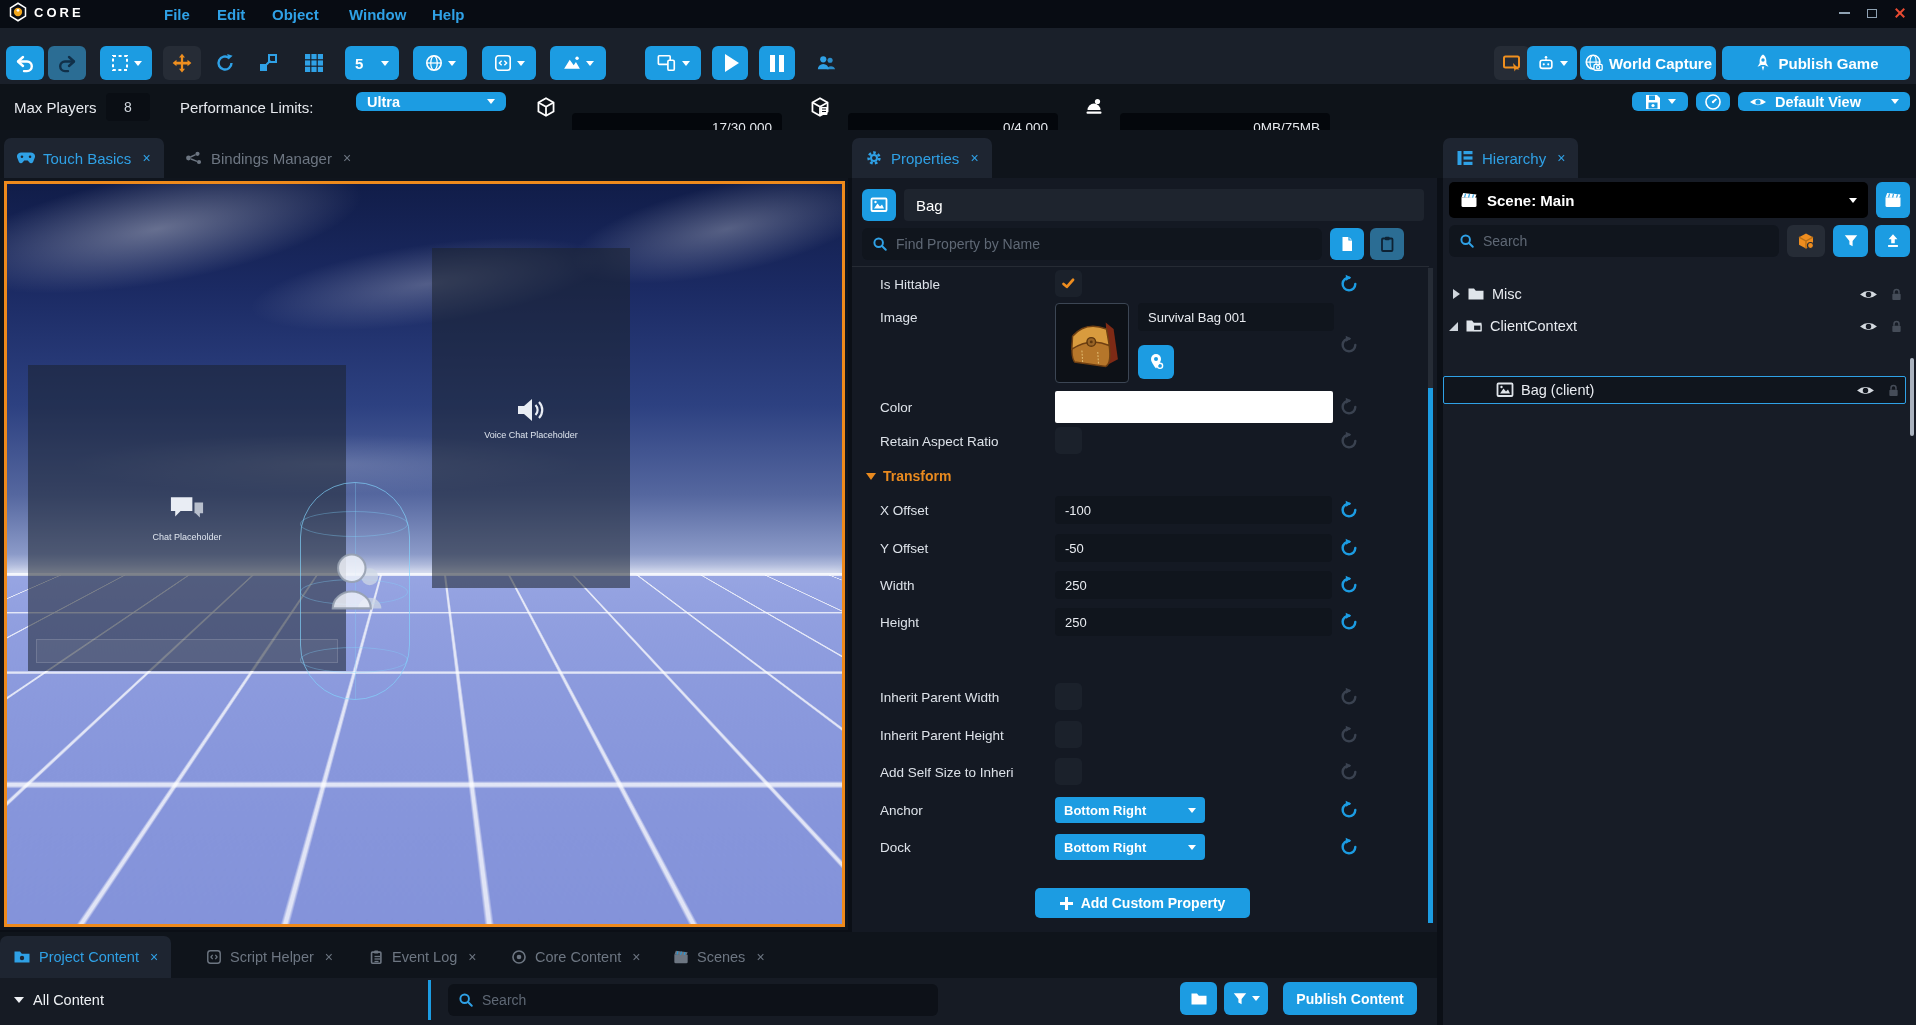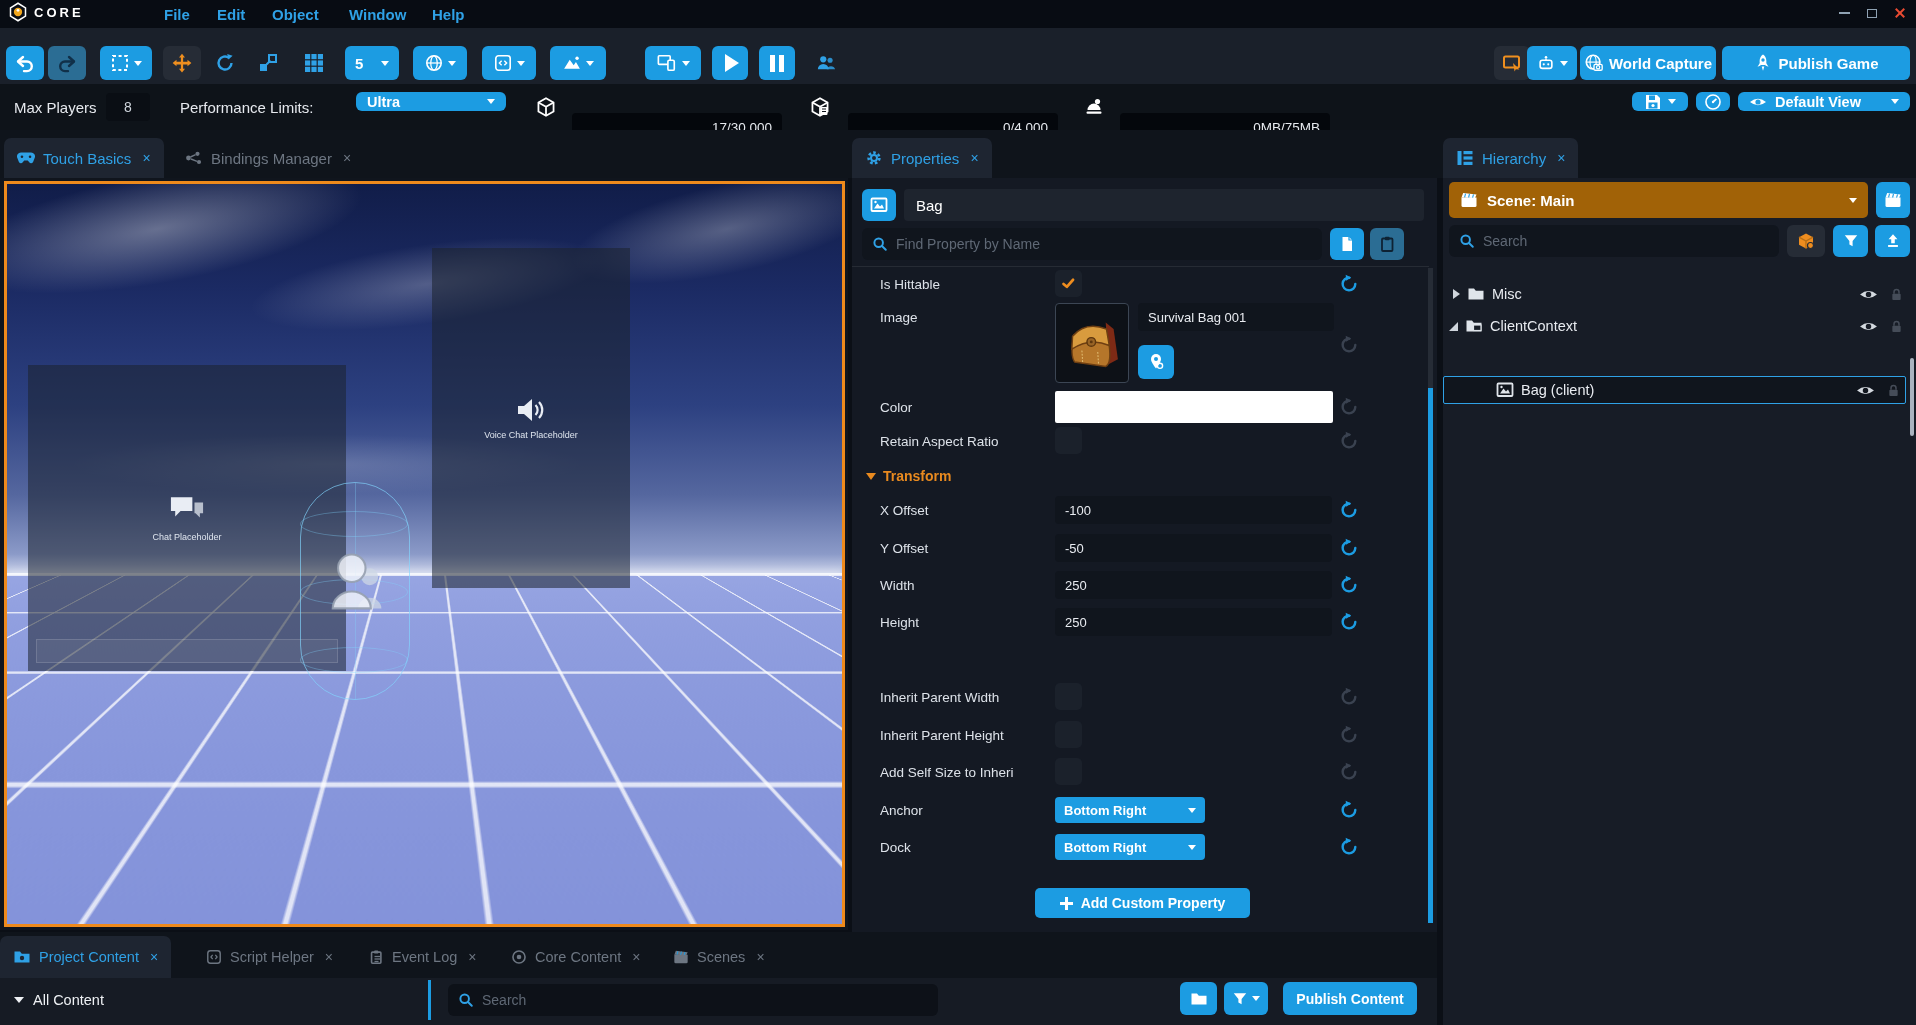--- a/index.html
+++ b/index.html
@@ -90,21 +90,21 @@
   .thead { position:absolute; left:14px; display:flex; align-items:center; gap:7px; color:#e98a1f; font-weight:bold; font-size:14px; }
   .tri-dn-o { width:0;height:0;border-left:5px solid transparent;border-right:5px solid transparent;border-top:7px solid #e98a1f; }
   .addbtn { position:absolute; left:183px; top:710px; width:215px; height:30px; background:#1c9ce2; border-radius:5px; display:flex; align-items:center; justify-content:center; gap:8px; color:#fff; font-weight:bold; font-size:14px; }
   .plus { position:relative; width:13px; height:13px; }
   .plus:before { content:""; position:absolute; left:5.5px; top:0; width:2.5px; height:13px; background:#fff; }
   .plus:after  { content:""; position:absolute; left:0; top:5.5px; width:13px; height:2.5px; background:#fff; }
   .pscroll-track { position:absolute; left:576px; top:90px; width:5px; height:655px; background:#262c36; }
   .pscroll-thumb { position:absolute; left:0; top:120px; width:5px; height:535px; background:#1c9ce2; }
 
   
-  .scene-drop { position:absolute; left:6px; top:4px; width:419px; height:36px; background:#a16207; border-radius:5px; display:flex; align-items:center; gap:9px; padding:16px 11px; color:#fff; font-weight:bold; font-size:15px; }
+  .scene-drop { position:absolute; left:6px; top:4px; width:419px; height:36px; background:#000000; border-radius:5px; display:flex; align-items:center; gap:9px; padding:16px 11px; color:#fff; font-weight:bold; font-size:15px; }
   .scene-btn { position:absolute; left:433px; top:4px; width:34px; height:36px; }
   .hsearch { position:absolute; left:6px; top:47px; width:330px; height:32px; background:#10151d; border-radius:6px; display:flex; align-items:center; gap:8px; padding:0 10px; }
   .hsearch input { flex:1; background:transparent; border:none; color:#e8ebf0; font-size:14px; font-family:inherit; outline:none; width:100%; }
   .hbtn { position:absolute; top:47px; width:38px; height:32px; border-radius:6px; display:flex; align-items:center; justify-content:center; }
   .hrow { position:absolute; left:4px; right:8px; height:28px; display:flex; align-items:center; gap:7px; font-size:14.5px; color:#e8ebf0; }
   .hrow .eye { position:absolute; right:30px; width:19px; height:19px; color:#d4d9df; }
   .hrow .lock { position:absolute; right:4px; width:15px; height:15px; color:#454c58; }
   .hrow.sel { left:0; right:10px; border:1.5px solid #2fa1e6; background:#10151d; border-radius:2px; }
   .tri-r { width:0; height:0; border-top:5px solid transparent; border-bottom:5px solid transparent; border-left:7px solid #cfd5dc; }
   .tri-dr { width:0; height:0; border-bottom:9px solid #cfd5dc; border-left:9px solid transparent; }

